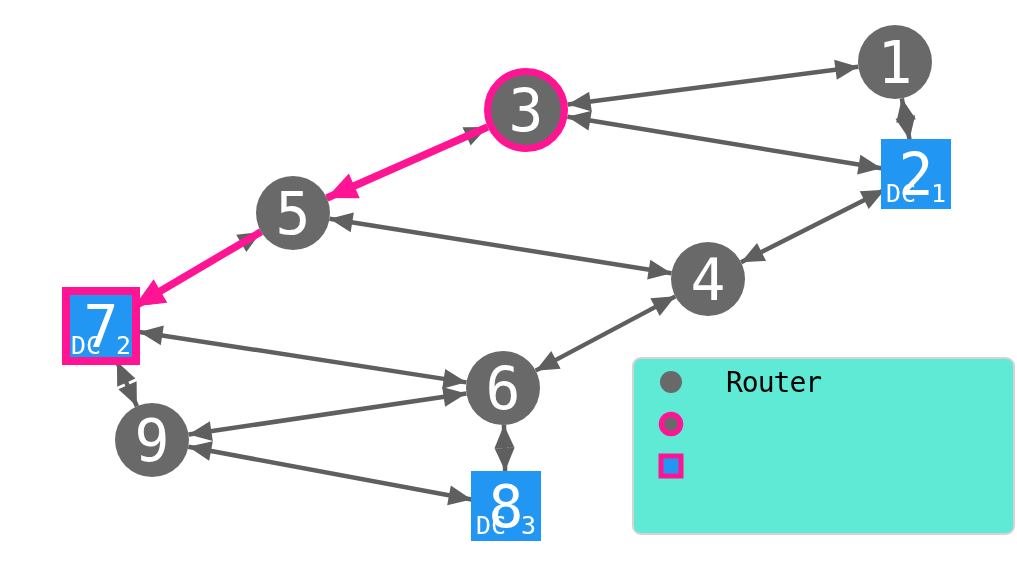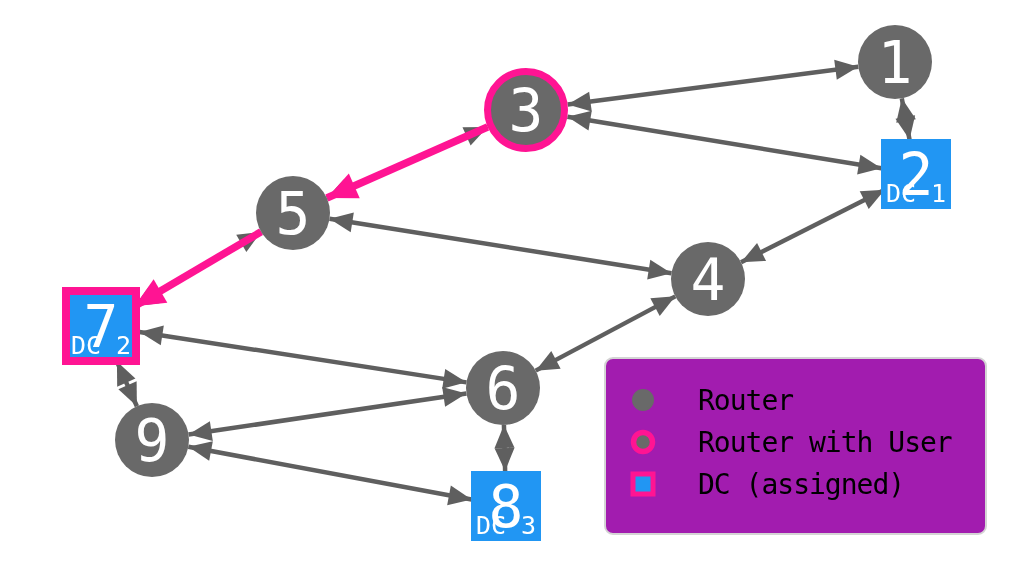--- a/index.html
+++ b/index.html
@@ -21,29 +21,29 @@
     font-size: 58px;
     fill: var(--node-text, #ffffff);
   }
   .dc-sub {
     font-family: "DejaVu Sans Mono", monospace;
     font-size: 25px;
     fill: var(--node-text, #ffffff);
   }
   .legend {
     position: absolute;
-    left: 604px;
+    left: 632px;
     top: 357px;
     width: 383px;
     height: 178px;
     box-sizing: border-box;
-    background: #a21caf;
+    background: #5eead4;
     border: 2px solid var(--legend-border, #d4d4d4);
     border-radius: 9px;
-    padding-top: 20px;
+    padding-top: 2px;
   }
   .legend-row {
     display: flex;
     align-items: center;
     height: 42px;
     padding-left: 22px;
   }
   .lg-marker {
     width: 30px;
     height: 30px;
@@ -140,24 +140,22 @@
         </svg>
       </span>
       <span class="lg-label">Router</span>
     </div>
     <div class="legend-row">
       <span class="lg-marker">
         <svg width="30" height="30" viewBox="0 0 30 30">
           <circle cx="15" cy="15" r="9.5" style="fill:var(--router-fill);stroke:var(--highlight);stroke-width:5.5"></circle>
         </svg>
       </span>
-      <span class="lg-label">Router with User</span>
     </div>
     <div class="legend-row">
       <span class="lg-marker">
         <svg width="30" height="30" viewBox="0 0 30 30">
           <rect x="5" y="5" width="20" height="20" style="fill:var(--dc-fill);stroke:var(--highlight);stroke-width:5"></rect>
         </svg>
       </span>
-      <span class="lg-label">DC (assigned)</span>
     </div>
   </div>
 </div>
 
 </body></html>

